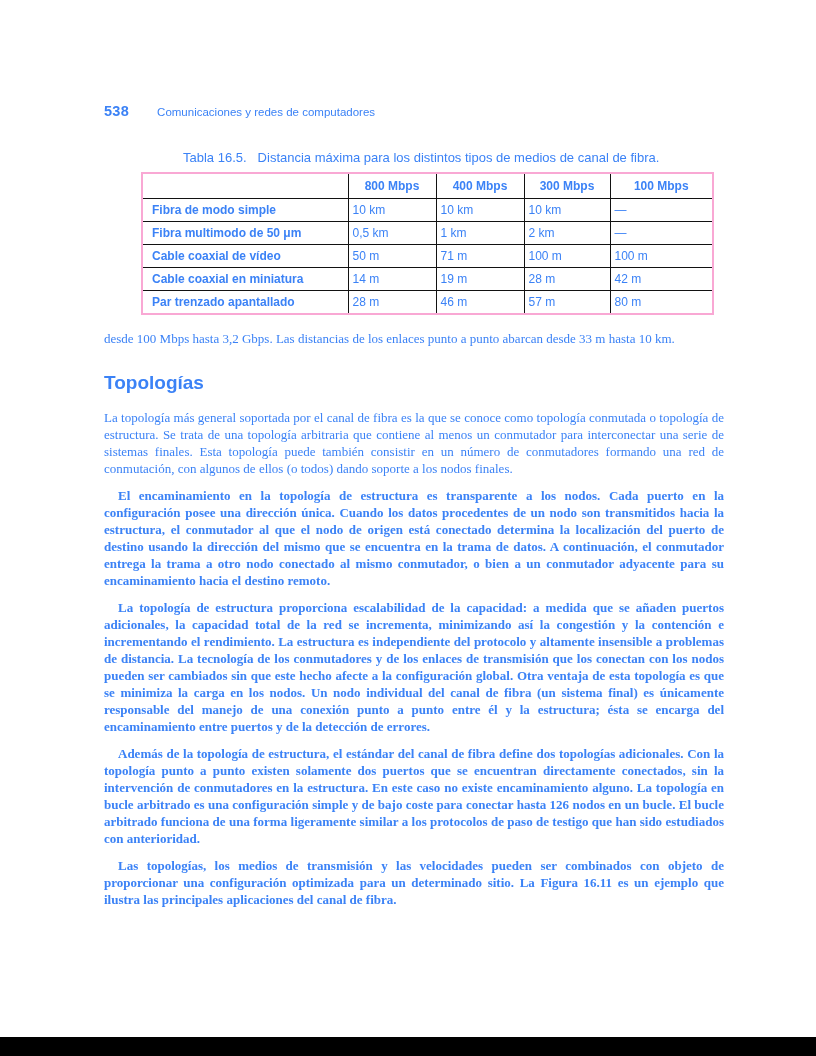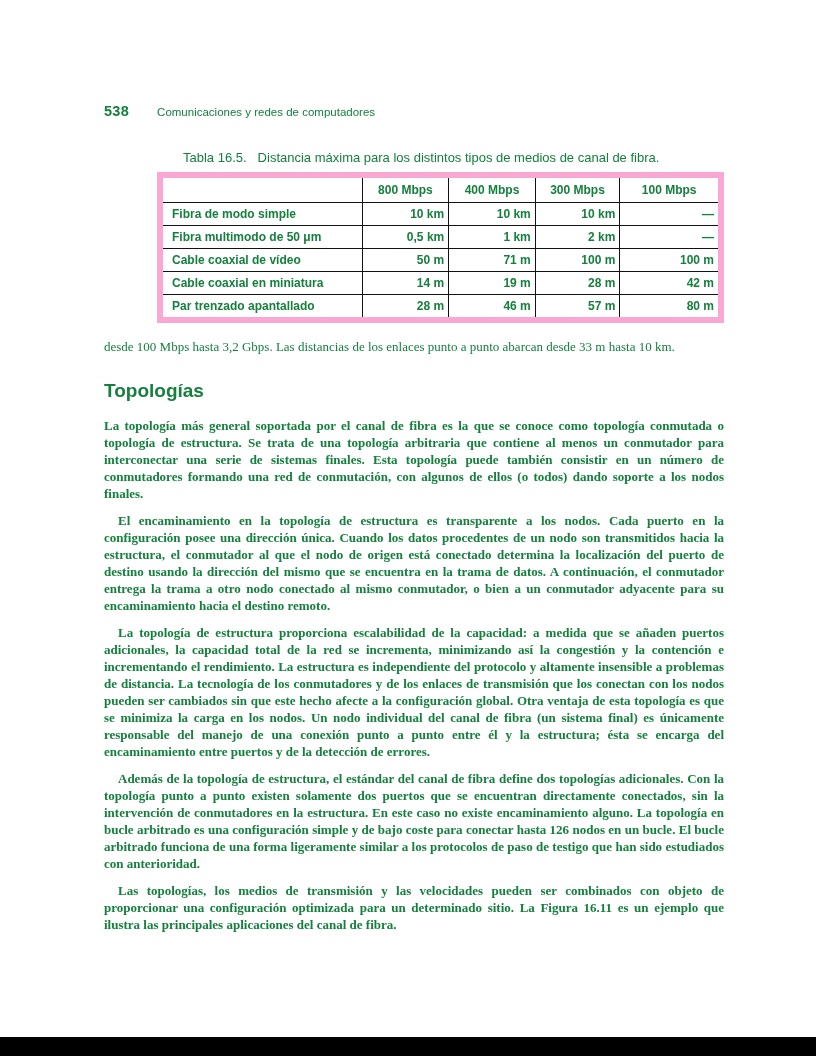--- a/index.html
+++ b/index.html
@@ -1,20 +1,20 @@
 <!DOCTYPE html>
 <html lang="es"><head>
 <meta charset="utf-8">
 <style>
   html, body { margin:0; padding:0; background:#ffffff; }
   .page {
     position:relative;
     width:816px; height:1056px;
     background:#ffffff;
-    color:#15803d;
+    color:#3b82f6;
     overflow:hidden;
   }
   .content {
     position:absolute;
     left:104px; top:103px;
     width:620px;
   }
   
   .running-head {
     display:flex; align-items:baseline;
@@ -27,52 +27,52 @@
   .caption {
     margin:31px 0 7px 79px;
     font-family:"Liberation Sans", sans-serif;
     font-size:13px;
   }
   .caption-label { font-weight:normal; margin-right:11px; }
 
   
   table.media-table {
     border-collapse:collapse;
-    margin-left:53px;
+    margin-left:37px;
     font-family:"Liberation Sans", sans-serif;
     font-size:12px;
-    border:6px solid #f9a8d4;
+    border:2px solid #f9a8d4;
     table-layout:fixed;
   }
   .media-table th, .media-table td {
     border:1px solid #121212;
     padding:0 4px;
   }
   .media-table thead th { font-weight:bold; text-align:center; height:24px; }
-  .media-table td { height:22px; text-align:right;font-weight:bold; }
+  .media-table td { height:22px; text-align:left; }
   .media-table td.row-label {
     text-align:left; padding-left:9px; font-weight:bold;
   }
 
   
   .body {
     font-family:"Liberation Serif", serif;
     font-size:13px;
     line-height:17px;
     text-align:justify;
     margin:0;
   }
   .intro { margin-top:15px; }
   .section-heading {
     font-family:"Liberation Sans", sans-serif;
     font-size:19px; font-weight:bold;
     margin:25px 0 15px 0;
   }
   .para { margin:10px 0 0 0; }
-  .para.first { margin-top:0;font-weight:bold; }
+  .para.first { margin-top:0; }
   .indent { text-indent:14px;font-weight:bold; }
 
   
   .scan-bar {
     position:absolute;
     left:0; bottom:0;
     width:816px; height:19px;
     background:#000000;
   }
 </style>

